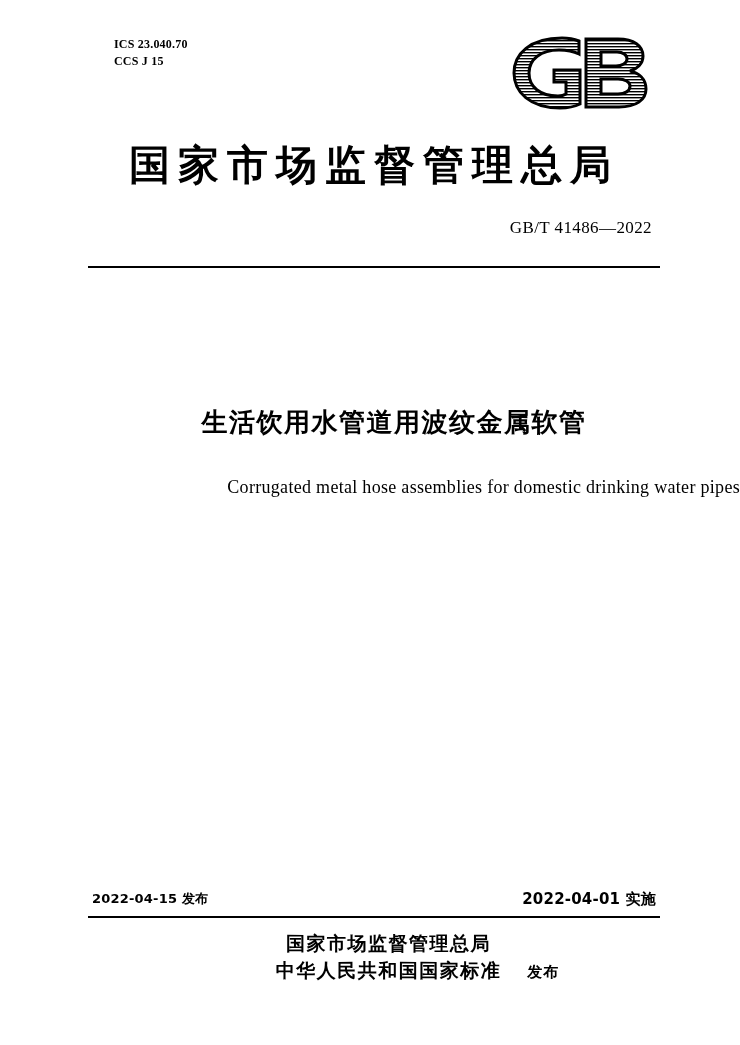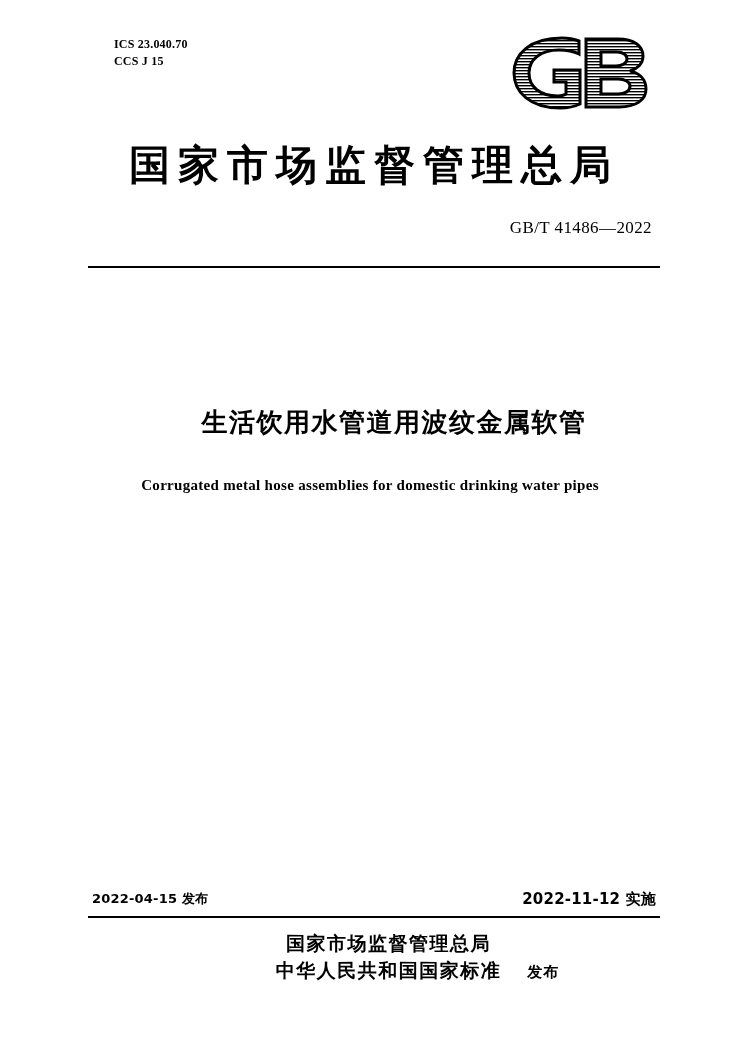--- a/index.html
+++ b/index.html
@@ -95,24 +95,24 @@
     font-weight: bold;
     font-size: 26px;
     letter-spacing: 1.5px;
     padding-left: 48px;
   }
   .doc-title-en {
     position: absolute;
     left: 0;
     right: 0;
     top: 477px;
-    text-align: center;
-    font-family: "Liberation Serif", serif;
-    font-weight: bold;
-    font-size: 15px;
+    text-align: right;
+    font-family: "Liberation Serif", serif;
+    font-weight: normal;
+    font-size: 18px;
     letter-spacing: 0.3px;
   }
 
   
   .date-issue {
     position: absolute;
     left: 92px;
     top: 890px;
     font-family: "DejaVu Sans", sans-serif;
     font-weight: bold;
@@ -193,21 +193,21 @@
   <div class="std-number">GB/T 41486—2022</div>
 
   <div class="rule-top"></div>
 
   <div class="doc-title-cn">生活饮用水管道用波纹金属软管</div>
   <div class="doc-title-en">Corrugated metal hose assemblies for domestic drinking water pipes</div>
 
   <div class="rule-bottom"></div>
 
   <div class="date-issue">2022-04-15 发布</div>
-  <div class="date-impl">2022-11-12 实施</div>
+  <div class="date-impl">2022-04-01 实施</div>
 
   <div class="issuers">
     <div class="issuers-inner">
       <div class="issuer-line">国家市场监督管理总局</div>
       <div class="issuer-line">中华人民共和国国家标准</div>
       <div class="issue-verb">发布</div>
     </div>
   </div>
 
 </div>

